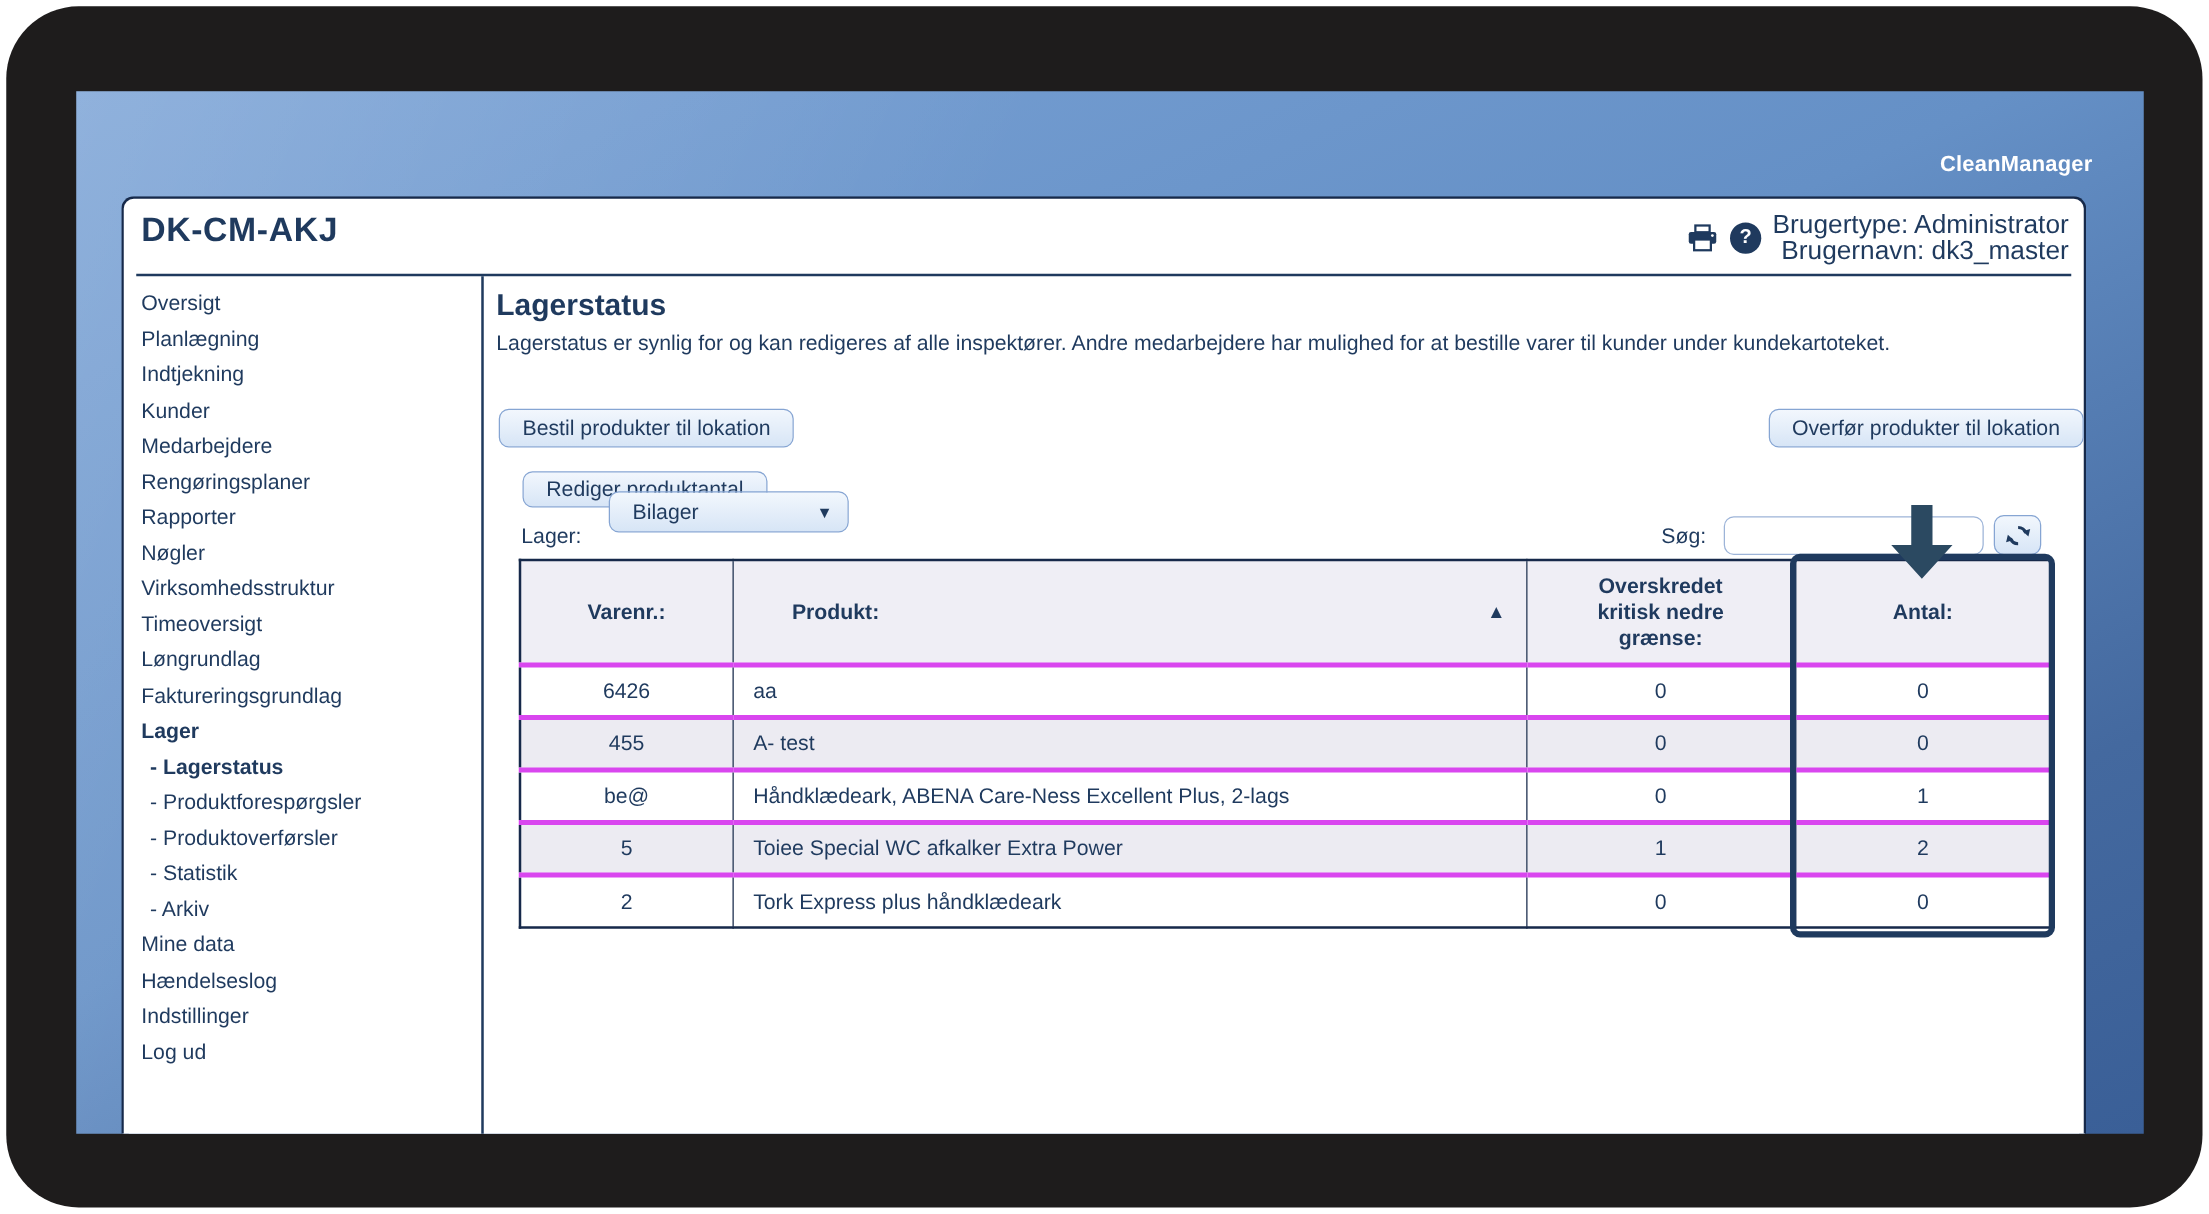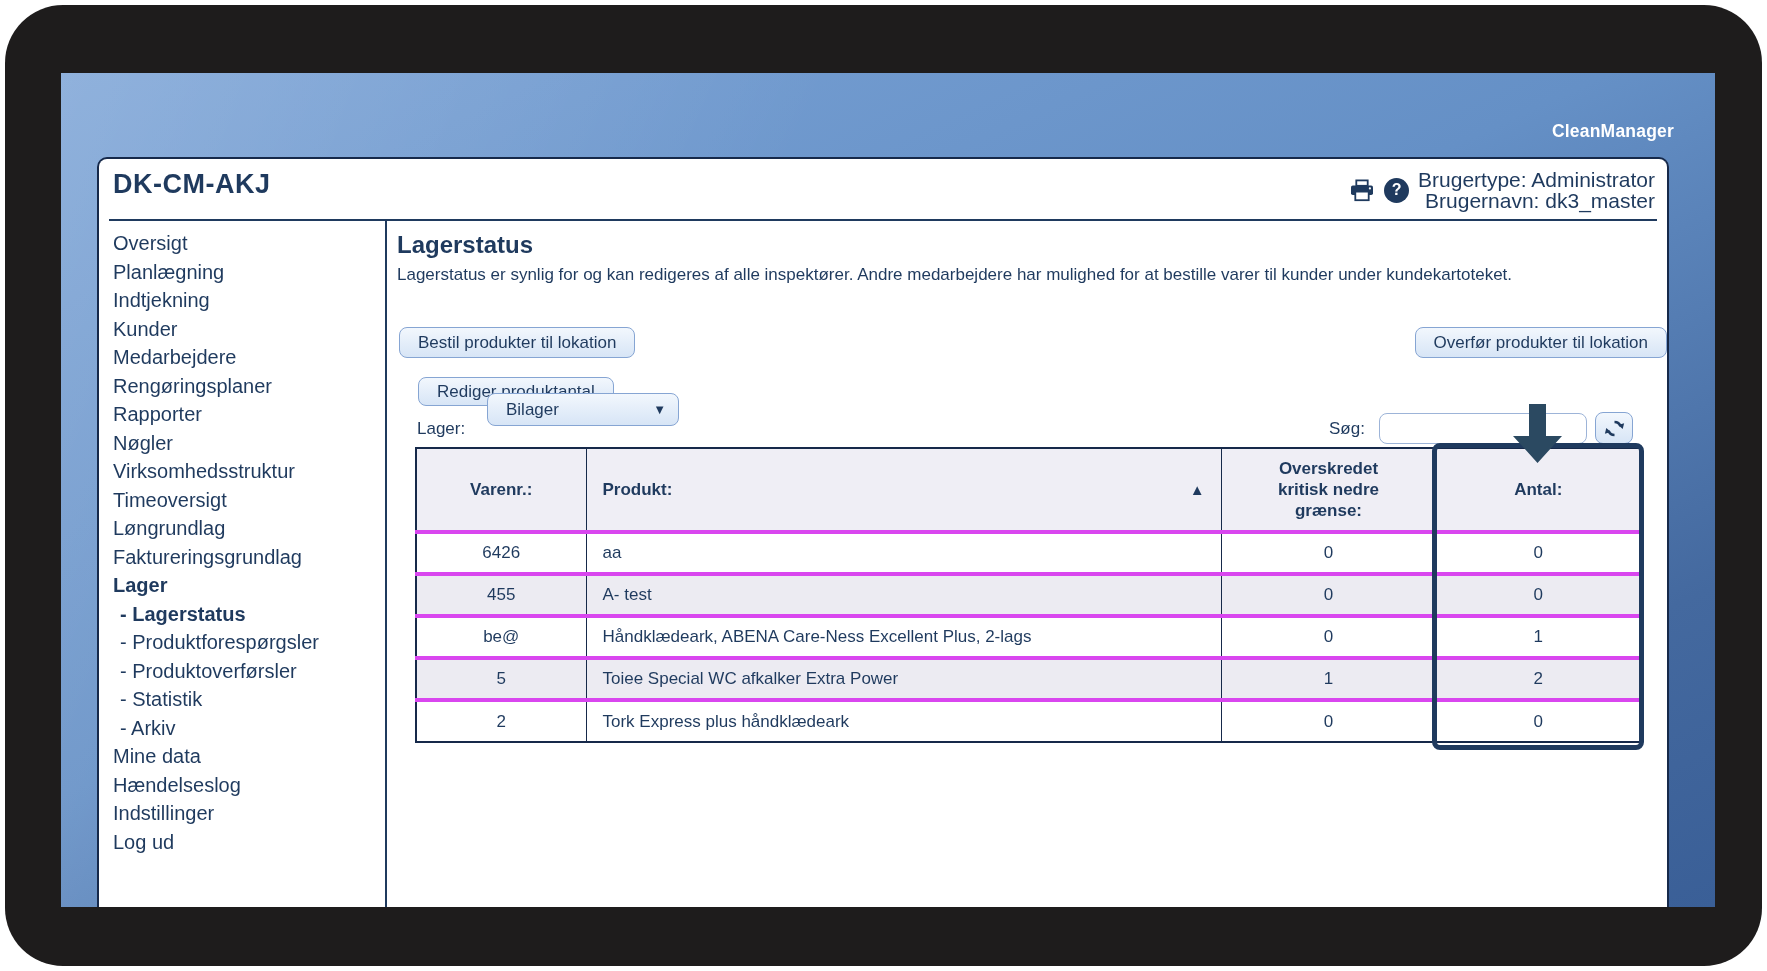--- a/index.html
+++ b/index.html
@@ -15,21 +15,21 @@
          border:2px solid #16294a;border-bottom:0;border-radius:10px 10px 0 0;}
   
   .app-title{position:absolute;left:14px;top:10px;font-size:27px;font-weight:bold;letter-spacing:.5px;}
   .hdr-right{position:absolute;top:10px;right:12px;display:flex;align-items:center;gap:9px;}
   .user-block{text-align:right;font-size:21px;line-height:21px;}
   .help{width:25px;height:25px;border-radius:50%;background:#1f3a5e;color:#fff;display:flex;
         align-items:center;justify-content:center;font-weight:bold;font-size:16px;cursor:pointer;}
   .print{cursor:pointer;display:flex;align-items:center;}
   .hdivider{position:absolute;left:10px;right:10px;top:60px;height:2px;background:#1f3a5e;}
   
-  .sidebar{position:absolute;left:14px;top:70px;width:268px;font-size:20px;line-height:28.5px;}
+  .sidebar{position:absolute;left:14px;top:70px;width:268px;font-size:17px;line-height:28.5px;}
   .side-item{cursor:pointer;white-space:nowrap;}
   .side-item.bold{font-weight:bold;}
   .side-item.sub{margin-left:7px;}
   .vdivider{position:absolute;left:286px;top:62px;bottom:0;width:2px;background:#1f3a5e;}
   
   .main{position:absolute;left:288px;top:62px;right:0;bottom:0;border-radius:31px;}
   .sec-title{position:absolute;left:10px;top:10px;font-size:24px;font-weight:bold;margin:0;}
   .sec-desc{position:absolute;left:10px;top:42px;width:1215px;font-size:17px;line-height:23px;margin:0;}
   .btn{background:linear-gradient(#f2f7fd,#d7e5f6);border:1.5px solid #86a5d3;border-radius:8px;
        color:#1f3a5e;font-size:17px;font-family:inherit;height:31px;padding:0 18px;cursor:pointer;}
@@ -53,21 +53,21 @@
   thead tr{height:84px;background:#efeef5;}
   th{font-weight:bold;}
   tbody tr{height:42px;background:#fff;}
   tbody tr.alt{background:#ecebf2;}
   tbody td{border-top:4px solid #d946ef;}
   .c0{width:170px;text-align:center;}
   .c1{width:635px;text-align:left;padding:0 16px;}
   .c2{width:215px;text-align:center;}
   .c3{width:205px;text-align:center;}
   th.c1{cursor:pointer;}
-  .th-flex{display:flex;align-items:center;justify-content:space-between;}
+  .th-flex{display:flex;align-items:center;justify-content:space-between;margin-left:31px;}
   .sort-ind{font-size:15px;}
   .th-wrap{display:inline-block;max-width:132px;line-height:1.25;}
   .antal-highlight{position:absolute;left:1045px;top:222px;width:212px;height:307px;
                    border:5px solid #1f3a5e;border-radius:8px;pointer-events:none;z-index:4;}
   .big-arrow{position:absolute;left:1120px;top:183px;z-index:6;}
 </style>
 </head>
 <body>
 
 <div class="canvas">

